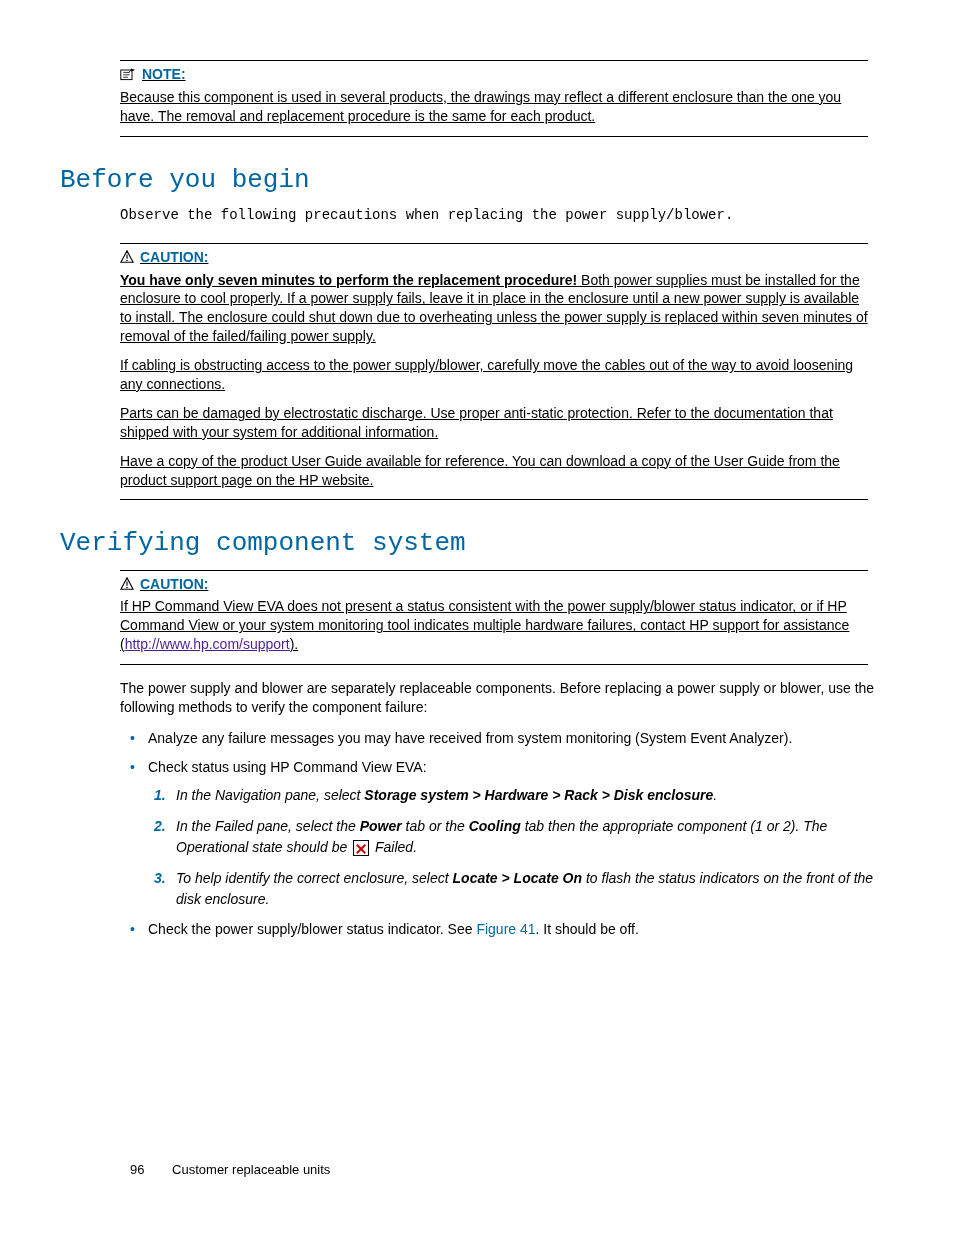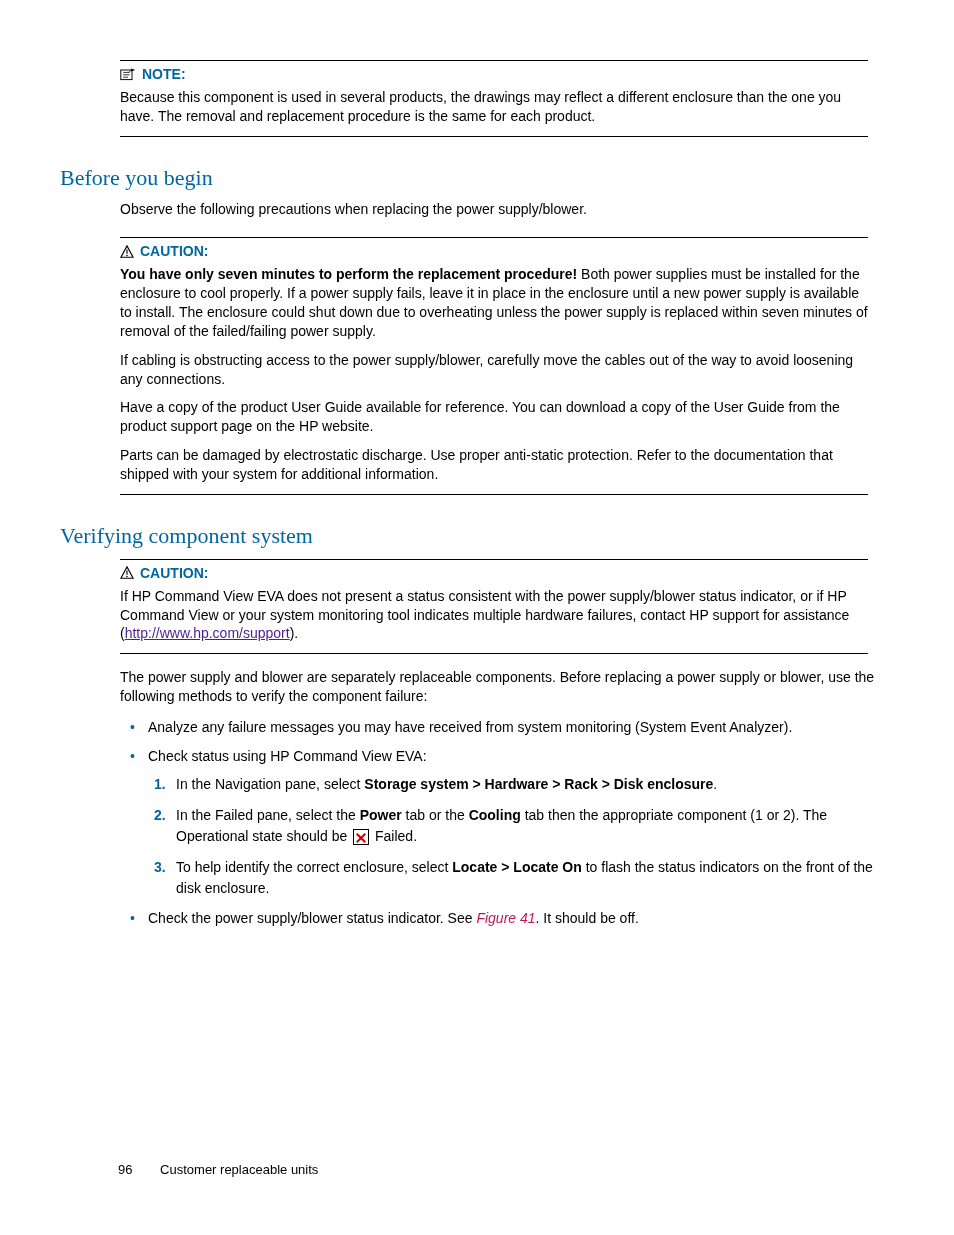--- a/index.html
+++ b/index.html
@@ -15,49 +15,51 @@
     line-height: 1.35;
   }
   .rule {
     border: none;
     border-top: 1px solid #000;
     margin: 0;
   }
   .callout {
     margin-left: 60px;
     margin-right: 16px;
+    text-decoration: underline;
   }
   .callout-header {
     display: flex;
     align-items: center;
     gap: 6px;
     margin-top: 4px;
     margin-bottom: 4px;
   }
   .callout-label {
     color: #0066a1;
     font-weight: bold;
     font-size: 14px;
   }
   .callout-body {
     margin-bottom: 8px;
   }
   .callout-body p {
     margin-bottom: 10px;
   }
   h2 {
-    font-family: Liberation Serif, serif;
+    font-family: Liberation Mono, monospace;
     font-weight: normal;
     color: #0066a1;
-    font-size: 22px;
+    font-size: 26px;
     margin: 26px 0 8px 0;
   }
   .intro {
     margin-left: 60px;
     margin-bottom: 18px;
+    font-family: Liberation Mono, monospace;
   }
   .body-p {
     margin-left: 60px;
     margin-bottom: 12px;
   }
   ul.outer {
     list-style: none;
     margin-left: 60px;
   }
   ul.outer > li {
@@ -78,53 +80,54 @@
     list-style: none;
     margin-top: 8px;
     counter-reset: step;
   }
   ol.inner > li {
     position: relative;
     padding-left: 28px;
     margin-bottom: 10px;
     line-height: 1.5;
     counter-increment: step;
+    font-style: italic;
   }
   ol.inner > li::before {
     content: counter(step) ".";
     color: #0066a1;
     font-weight: bold;
     position: absolute;
     left: 6px;
     top: 0;
   }
   .bold { font-weight: bold; }
   .link { color: #4c1d95; text-decoration: underline; }
-  .xref { color: #be185d; font-style: italic; }
+  .xref { color: #0369a1; }
   .icon-box {
     display: inline-block;
     width: 16px;
     height: 16px;
     border: 1.5px solid #000;
     position: relative;
     vertical-align: middle;
     margin: 0 2px;
   }
   .icon-box::before, .icon-box::after {
     content: "";
     position: absolute;
     left: 1px; right: 1px; top: 50%;
     border-top: 2px solid #c00;
   }
   .icon-box::before { transform: rotate(45deg); }
   .icon-box::after  { transform: rotate(-45deg); }
   .footer {
     position: absolute;
     bottom: 56px;
-    left: 118px;
+    left: 130px;
     font-size: 13px;
   }
   .footer .pn { margin-right: 24px; }
   svg.note-icon { width: 16px; height: 14px; }
   svg.caution-icon { width: 14px; height: 14px; }
 </style>
 </head>
 <body>
 
 <div class="callout">
@@ -155,22 +158,22 @@
     <svg class="caution-icon" viewBox="0 0 16 16">
       <polygon points="8,1 15,14 1,14" fill="none" stroke="#000" stroke-width="1.3"></polygon>
       <line x1="8" y1="5" x2="8" y2="10" stroke="#000" stroke-width="1.3"></line>
       <circle cx="8" cy="12" r="0.9" fill="#000"></circle>
     </svg>
     <span class="callout-label">CAUTION:</span>
   </div>
   <div class="callout-body">
     <p><span class="bold">You have only seven minutes to perform the replacement procedure!</span><span> Both power supplies must be installed for the enclosure to cool properly. If a power supply fails, leave it in place in the enclosure until a new power supply is available to install. The enclosure could shut down due to overheating unless the power supply is replaced within seven minutes of removal of the failed/failing power supply.</span></p>
     <p>If cabling is obstructing access to the power supply/blower, carefully move the cables out of the way to avoid loosening any connections.</p>
+    <p>Parts can be damaged by electrostatic discharge. Use proper anti-static protection. Refer to the documentation that shipped with your system for additional information.</p>
     <p>Have a copy of the product User Guide available for reference. You can download a copy of the User Guide from the product support page on the HP website.</p>
-    <p>Parts can be damaged by electrostatic discharge. Use proper anti-static protection. Refer to the documentation that shipped with your system for additional information.</p>
   </div>
   <hr class="rule">
 </div>
 
 <h2>Verifying component system</h2>
 
 <div class="callout" style="margin-top:6px">
   <hr class="rule">
   <div class="callout-header">
     <svg class="caution-icon" viewBox="0 0 16 16">

